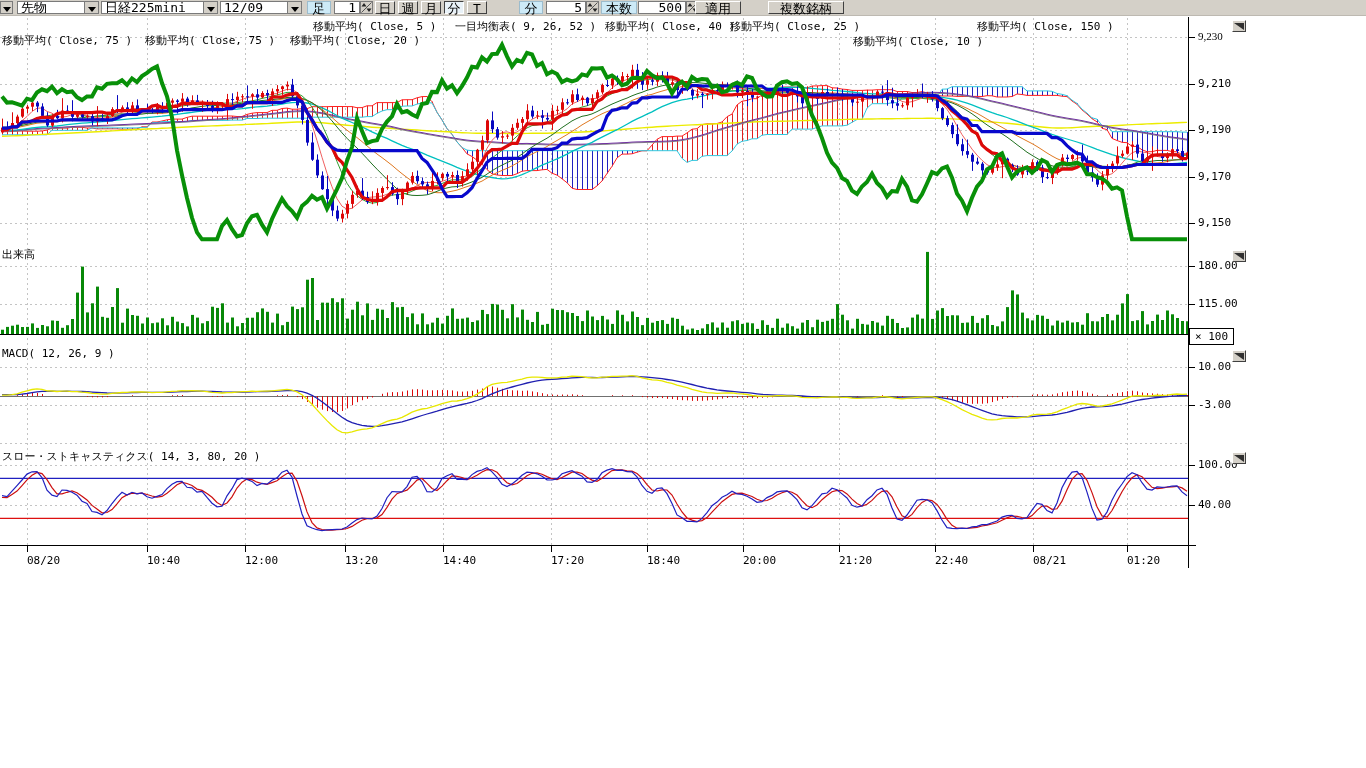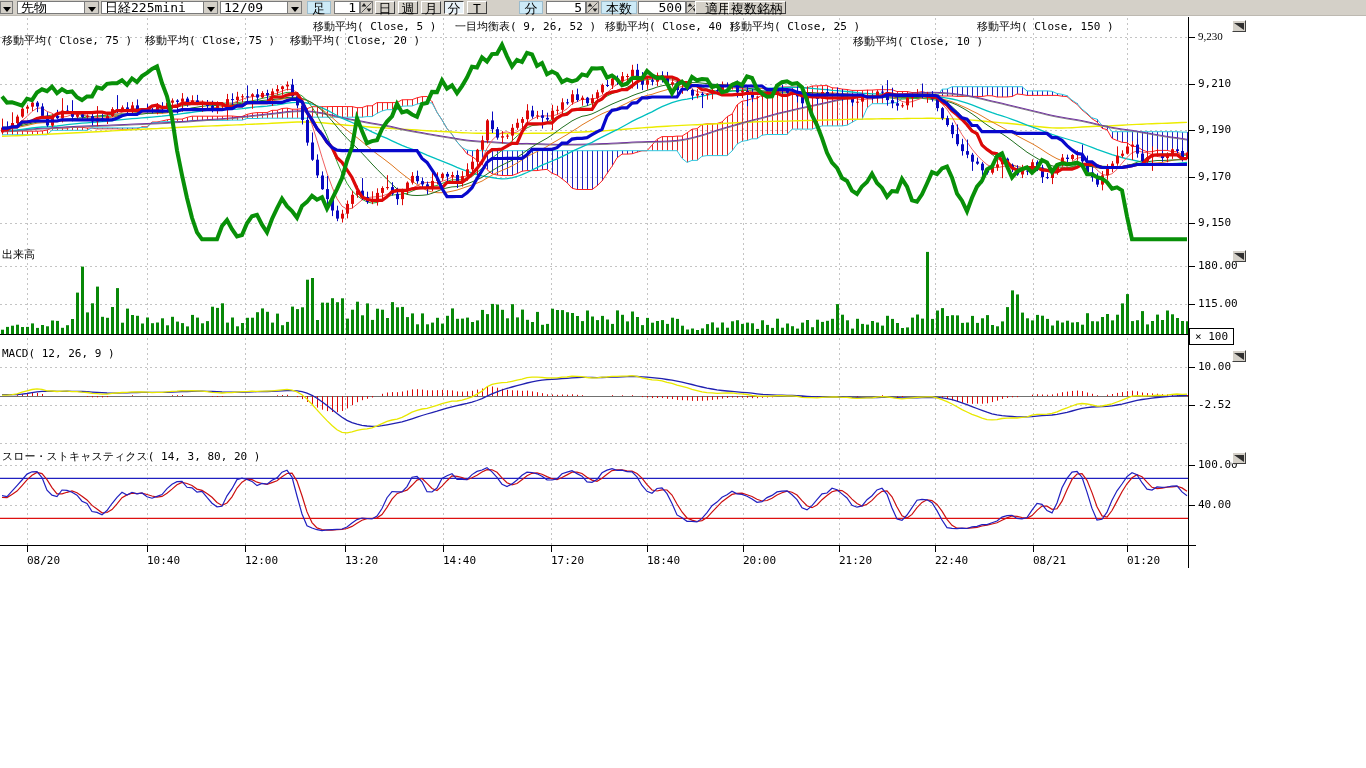--- a/index.html
+++ b/index.html
@@ -1294,21 +1294,21 @@
     <div class="tb flatlbl" style="left:601px;width:36px">本数</div>
     <div class="tb spin" style="left:638px">
       <span class="fld" style="width:48px">500</span>
       <span class="spinbtn"><svg width="11" height="11">
             <line x1="0.5" y1="10.5" x2="10.5" y2="0.5" stroke="#555"></line>
             <polygon points="3,1 5.5,4.5 0.5,4.5" fill="#222"></polygon>
             <polygon points="5.5,6.5 10.5,6.5 8,10" fill="#222"></polygon>
           </svg></span>
     </div>
     <div class="tb btn" style="left:695px;width:46px">適用</div>
-    <div class="tb btn" style="left:728px;width:58px">複数銘柄</div>
+    <div class="tb btn" style="left:768px;width:76px">複数銘柄</div>
   </div>
 
   <div class="lbl" style="left:2px;top:247px">出来高</div>
   <div class="lbl" style="left:2px;top:347px">MACD( 12, 26, 9 )</div>
   <div class="lbl" style="left:2px;top:449px">スロー・ストキャスティクス( 14, 3, 80, 20 )</div>
   <div class="multbox">× 100</div>
 
   <div class="scrollbtn" style="left:1232px;top:20px">
       <svg width="12" height="10">
         <polygon points="1,2 11,2 11,9" fill="#303030"></polygon>
@@ -1340,21 +1340,21 @@
     <div class="lbl" style="left: 145px; top: 33px;">移動平均( Close, 75 )</div>
     <div class="lbl" style="left: 290px; top: 33px;">移動平均( Close, 20 )</div>
     <div class="lbl" style="left: 1198px; top: 30px; font-family: Liberation Serif, serif;">9,230</div>
     <div class="lbl" style="left: 1198px; top: 76.5px;">9,210</div>
     <div class="lbl" style="left: 1198px; top: 123px;">9,190</div>
     <div class="lbl" style="left: 1198px; top: 169.5px;">9,170</div>
     <div class="lbl" style="left: 1198px; top: 216px;">9,150</div>
     <div class="lbl" style="left: 1198px; top: 258.88px;">180.00</div>
     <div class="lbl" style="left: 1198px; top: 296.87px;">115.00</div>
     <div class="lbl" style="left: 1198px; top: 359.77px;">10.00</div>
-    <div class="lbl" style="left: 1198px; top: 397.769px;">-2.52</div>
+    <div class="lbl" style="left: 1198px; top: 397.769px;">-3.00</div>
     <div class="lbl" style="left: 1198px; top: 458px;">100.00</div>
     <div class="lbl" style="left: 1198px; top: 498px;">40.00</div>
     <div class="lbl" style="left: 27px; top: 554px;">08/20</div>
     <div class="lbl" style="left: 147px; top: 554px;">10:40</div>
     <div class="lbl" style="left: 245px; top: 554px;">12:00</div>
     <div class="lbl" style="left: 345px; top: 554px;">13:20</div>
     <div class="lbl" style="left: 443px; top: 554px;">14:40</div>
     <div class="lbl" style="left: 551px; top: 554px;">17:20</div>
     <div class="lbl" style="left: 647px; top: 554px;">18:40</div>
     <div class="lbl" style="left: 743px; top: 554px;">20:00</div>

